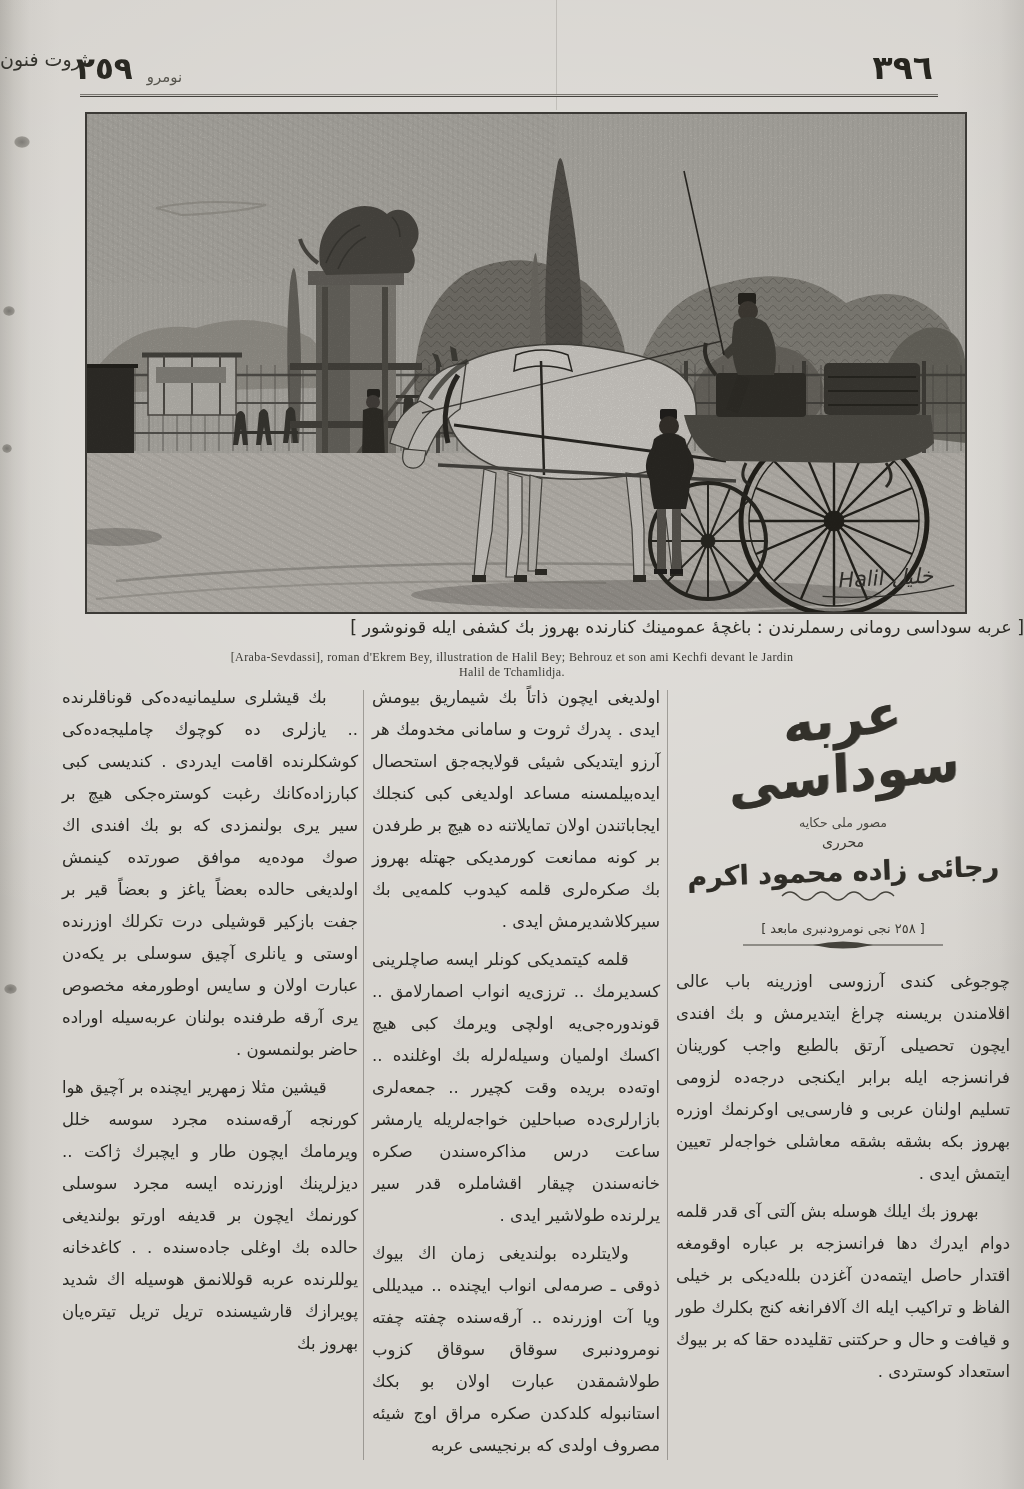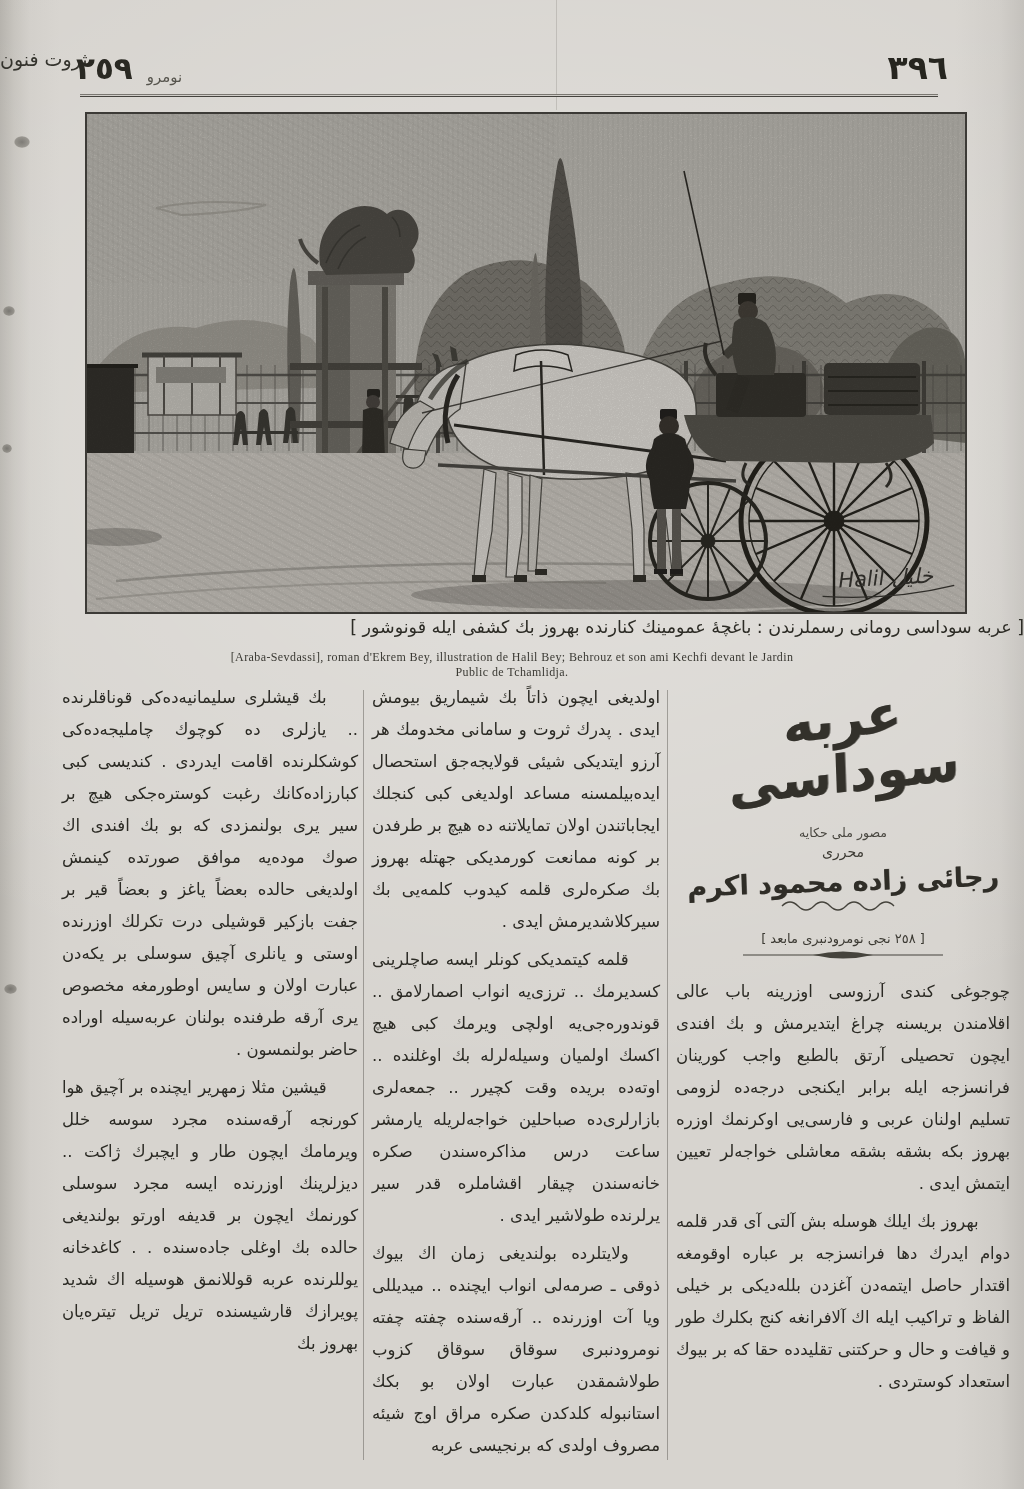--- a/index.html
+++ b/index.html
@@ -7,21 +7,21 @@
     position:relative;width:1024px;height:1489px;margin:0 auto;overflow:hidden;
     background:
       radial-gradient(ellipse 1200px 900px at 55% 30%, rgba(255,255,255,.28), rgba(255,255,255,0) 70%),
       linear-gradient(90deg,#b5b2ac 0px,#c6c3bd 14px,#d2cfca 30px,#d7d4cf 60px,#d7d4cf 955px,#cfccc7 1000px,#c2bfba 1024px),
       #d5d2cd;
     font-family:"DejaVu Sans",sans-serif;color:#2b2a25;
   }
   .speck{position:absolute;border-radius:50%;background:radial-gradient(#3c3a35,#6b6861 60%,transparent 75%);opacity:.55;}
   .foldline{position:absolute;width:1px;background:#8f8c86;opacity:.35;}
   
-  .hdr-num-right{position:absolute;top:48px;right:76px;font-size:33px;font-weight:bold;letter-spacing:2px;color:#26251f;}
+  .hdr-num-right{position:absolute;top:48px;right:91px;font-size:33px;font-weight:bold;letter-spacing:2px;color:#26251f;}
   .hdr-title{position:absolute;top:48px;left:0;width:100%;text-align:left;font-size:19px;color:#34332d;}
   .hdr-left{position:absolute;top:50px;left:76px;display:flex;direction:ltr;align-items:flex-end;gap:14px;}
   .hdr-left .big{font-size:31px;font-weight:bold;color:#2a2923;}
   .hdr-left .small{font-size:15px;color:#56544d;}
   .hdr-rule{position:absolute;top:94px;left:80px;width:858px;height:3px;
     background:linear-gradient(180deg,#7a7771 0 1px,#d0cdc8 1px 2px,#45433e 2px 3px);}
   
   .illus{position:absolute;top:112px;left:85px;width:880px;height:500px;border:1px solid #3c3a36;background:#c2bfb9;box-shadow:0 0 0 1px #d9d6d1 inset;}
   .illus svg{display:block;width:100%;height:100%;}
   
@@ -35,21 +35,21 @@
   .col p.ind{text-indent:1.9em;}
   .col-left{left:62px;width:296px;}
   .col-mid{left:372px;width:288px;}
   .col-right{left:676px;width:334px;}
   
   .tblock{text-align:center;margin-bottom:14px;}
   .tblock .main-title{
     font-size:52px;font-weight:bold;color:#33312b;line-height:1.05;
     transform:rotate(-6deg) skewX(-4deg);transform-origin:center;display:inline-block;
     text-shadow:1px 0 0 rgba(51,49,43,.55);margin-top:10px;}
-  .tblock .subtitle{font-size:12.5px;color:#4a4841;margin-top:24px;}
+  .tblock .subtitle{font-size:12.5px;color:#4a4841;margin-top:14px;}
   .tblock .author-label{font-size:14px;color:#3c3a33;margin-top:4px;}
   .tblock .author{font-size:27px;font-weight:bold;color:#2f2d27;margin-top:6px;
     transform:rotate(-2deg);display:inline-block;text-shadow:.5px 0 0 rgba(47,45,39,.5);}
   .tblock svg{display:block;margin:2px auto;}
   .tblock .cont-note{font-size:13px;color:#3c3a33;margin-top:20px;}
 </style>
 </head>
 <body>
 
 <div class="page">
@@ -286,21 +286,21 @@
         <text x="800" y="472" font-size="21" font-style="italic" fill="#2e2c28" text-anchor="middle" font-family="DejaVu Sans, sans-serif">خليل Halil</text>
         <path d="M736,480 q70,8 132,-4" fill="none" stroke="#2e2c28" stroke-width="1.2"></path>
       </g>
       <rect x="0.5" y="0.5" width="879" height="499" fill="none" stroke="#3c3a36" stroke-width="1"></rect>
     </svg>
   </div>
 
   <div class="cap-ott">[ عربه سوداسی رومانی رسملرندن : باغچهٔ عمومینك كنارنده بهروز بك كشفی ایله قونوشور ]</div>
   <div class="cap-fr" dir="ltr">
     <div>[Araba-Sevdassi], roman d'Ekrem Bey, illustration de Halil Bey; Behrouz et son ami Kechfi devant le Jardin</div>
-    <div>Public de Tchamlidja.</div>
+    <div>Halil de Tchamlidja.</div>
   </div>
 
   <div class="vrule" style="left:363px;"></div>
   <div class="vrule" style="left:667px;"></div>
 
   <div class="col col-right">
     <div class="tblock">
       <div class="main-title">عربه سوداسی</div>
       <div class="subtitle">مصور ملی حكایه</div>
       <div class="author-label">محرری</div>

